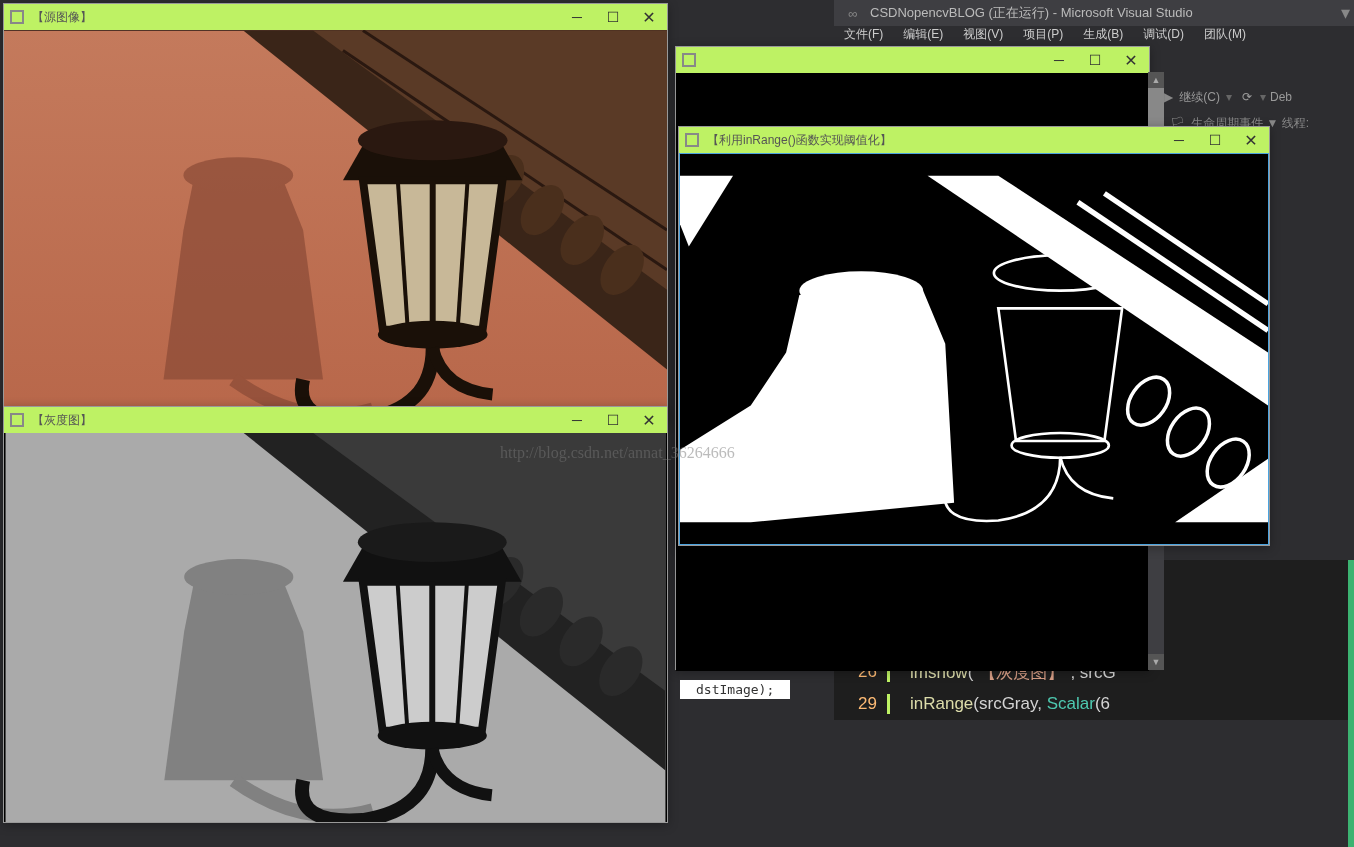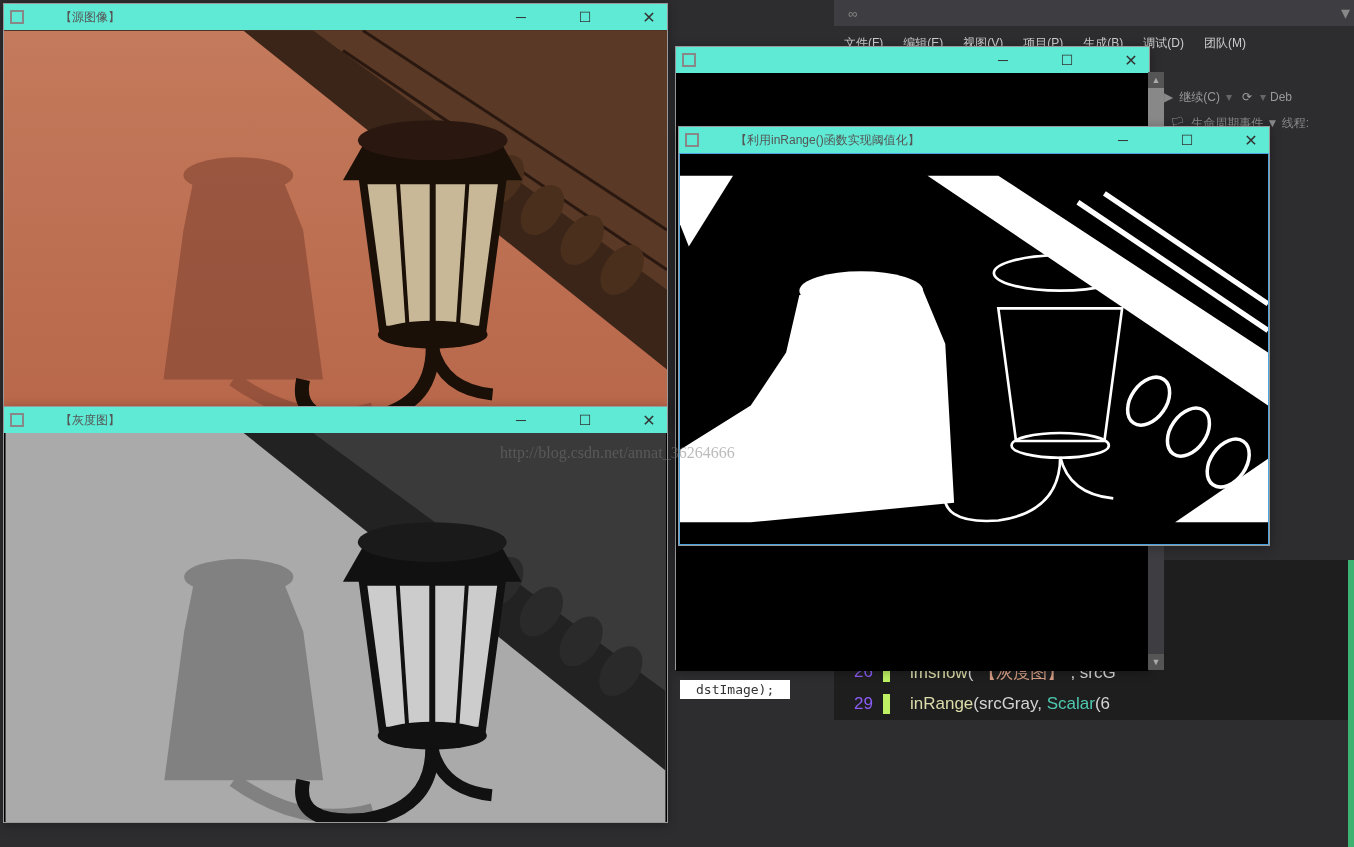--- a/index.html
+++ b/index.html
@@ -1,53 +1,54 @@
 <!DOCTYPE html>
 <html><head>
 <meta charset="utf-8">
 <style>
 *{margin:0;padding:0;box-sizing:border-box;font-family:"Microsoft YaHei",sans-serif;}
 body{width:1354px;height:847px;background:#2d2d30;position:relative;overflow:hidden;}
 .window{position:absolute;background:#fff;border:1px solid #999;box-shadow:0 2px 10px rgba(0,0,0,0.3);}
-.titlebar{height:26px;background:#5eead4;display:flex;align-items:center;padding-left:6px;font-size:12px;color:#555;gap:28px;}
+.titlebar{height:26px;background:#bef264;display:flex;align-items:center;padding-left:6px;font-size:12px;color:#555;}
 .titlebar .ico{width:14px;height:14px;border:2px solid #888;margin-right:8px;}
 .titlebar .sp{flex:1;}
 .wbtn{width:36px;height:26px;display:flex;align-items:center;justify-content:center;color:#333;font-size:14px;}
 .wbtn-close{font-size:16px;}
 .img-area{width:100%;background:#000;}
 .vs-bg{position:absolute;right:0;top:0;width:520px;height:847px;background:#2d2d30;}
 .vs-title{position:absolute;right:0;top:0;width:520px;height:26px;background:#3e3e42;color:#bbb;font-size:13px;display:flex;align-items:center;padding-left:10px;}
 .vs-title .vsi{width:18px;height:18px;margin-right:8px;display:flex;align-items:center;justify-content:center;color:#888;}
-.vs-menu{position:absolute;right:0;top:26px;width:520px;height:26px;background:#2d2d30;display:flex;align-items:flex-end;color:#ccc;font-size:12px;}
+.vs-menu{position:absolute;right:0;top:26px;width:520px;height:26px;background:#2d2d30;display:flex;align-items:flex-start;color:#ccc;font-size:12px;}
 .vs-menu span{padding:0 10px;}
 .vs-toolbar{position:absolute;right:0;top:78px;width:190px;height:30px;display:flex;align-items:center;color:#999;font-size:12px;}
 .vs-toolbar .play{color:#888;margin-right:6px;}
 .vs-sub{position:absolute;right:0;top:110px;width:190px;height:22px;color:#888;font-size:12px;display:flex;align-items:center;padding-left:6px;}
 .code-area{position:absolute;right:0;top:560px;width:520px;background:#1e1e1e;font-family:Consolas,monospace;font-size:17px;}
 .code-line{display:flex;height:32px;align-items:center;}
-.lnum{width:56px;text-align:right;padding-right:10px;color:#8b5cf6;border-right:7px solid #bef264;}
+.lnum{width:56px;text-align:right;padding-right:10px;color:#fdba74;border-right:3px solid #bef264;}
 .code-txt{padding-left:20px;color:#d4d4d4;white-space:pre;}
 .str2{color:#d69d85;}
 .cm{color:#57a64a;}
 .fn{color:#dcdcaa;}
 .tp{color:#4ec9b0;}
 .scrollbar-v{position:absolute;width:16px;background:#3e3e42;}
 .sb-arrow{height:16px;background:#555;display:flex;align-items:center;justify-content:center;color:#aaa;font-size:9px;}
 .watermark{position:absolute;left:500px;top:444px;color:rgba(120,120,120,0.5);font-size:16px;font-family:serif;}
 .console-frag{position:absolute;left:680px;top:680px;color:#333;font-size:13px;font-family:Consolas,monospace;background:#fff;padding:2px 16px;}
 
 
 .lantern-scene{width:100%;height:100%;}
 </style>
 </head>
 <body>
 
 <div class="vs-bg"></div>
 <div class="vs-title">
   <span class="vsi">∞</span>
+  <span>CSDNopencvBLOG (正在运行) - Microsoft Visual Studio</span>
   <span style="flex:1"></span>
   <span style="color:#888;font-size:18px;padding-right:4px;">▾</span>
 </div>
 <div class="vs-menu">
   <span>文件(F)</span>
   <span>编辑(E)</span>
   <span>视图(V)</span>
   <span>项目(P)</span>
   <span>生成(B)</span>
   <span>调试(D)</span>

